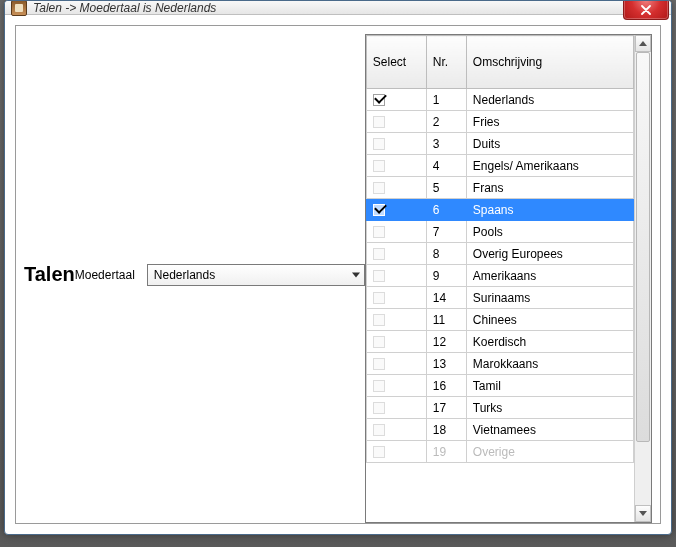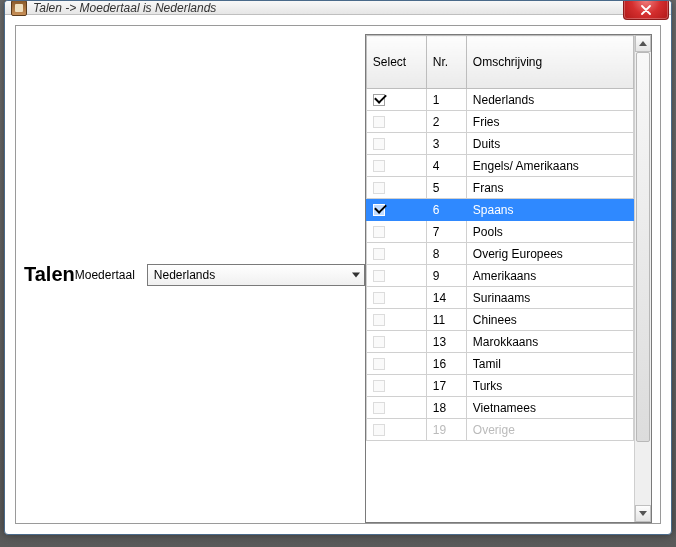--- a/index.html
+++ b/index.html
@@ -288,20 +288,25 @@
               </tr>
               <tr>
                 <td class="col-sel"><span class="chk dim"></span></td>
                 <td class="col-nr">14</td>
                 <td class="col-om">Surinaams</td>
               </tr>
               <tr>
                 <td class="col-sel"><span class="chk dim"></span></td>
                 <td class="col-nr">11</td>
                 <td class="col-om">Chinees</td>
+              </tr>
+              <tr>
+                <td class="col-sel"><span class="chk dim"></span></td>
+                <td class="col-nr">12</td>
+                <td class="col-om">Koerdisch</td>
               </tr>
               <tr>
                 <td class="col-sel"><span class="chk dim"></span></td>
                 <td class="col-nr">13</td>
                 <td class="col-om">Marokkaans</td>
               </tr>
               <tr>
                 <td class="col-sel"><span class="chk dim"></span></td>
                 <td class="col-nr">16</td>
                 <td class="col-om">Tamil</td>

